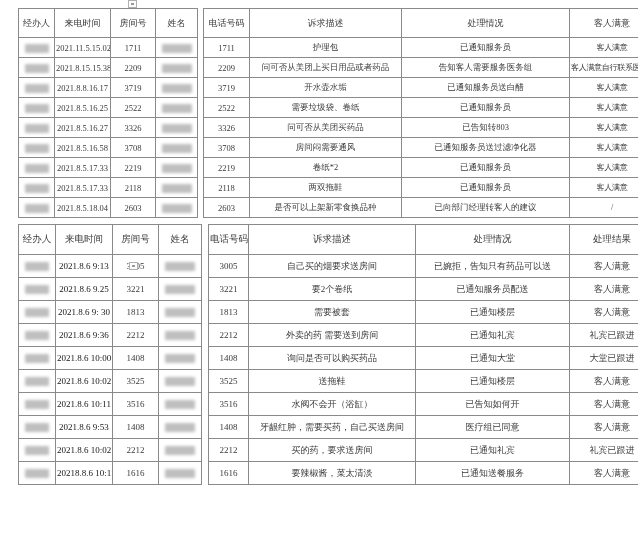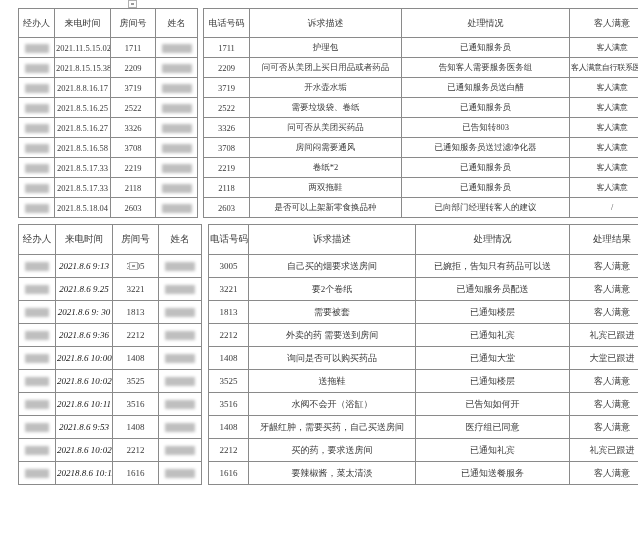--- a/index.html
+++ b/index.html
@@ -18,21 +18,21 @@
     color:#3a3a3a;font-weight:normal;
     padding:0 1px;overflow:hidden;white-space:nowrap;
   }
   .t1{margin-top:8px;font-size:8.5px;}
   .t1 th{height:28px;font-size:9px;}
   .t1 td{height:19px;}
   .t1 td:last-child{font-size:8px;letter-spacing:-0.3px;}
   .t2{margin-top:6px;font-size:9px;}
   .t2 th{height:29px;font-size:9.5px;}
   .t2 td{height:22px;}
-  .t2 td:nth-child(2){color:#161616;font-style:italic;}
+  .t2 td:nth-child(2){color:#161616;}
   th.spacer,td.spacer{
     border-top:none;border-bottom:none;background:#fff;
   }
   .blob{
     display:inline-block;height:9px;border-radius:1px;
     background:#bfbfbf;filter:blur(1.6px);vertical-align:middle;
   }
   .blob.w0{width:24px;}
   .blob.w3{width:30px;}
   .mini-btn{

